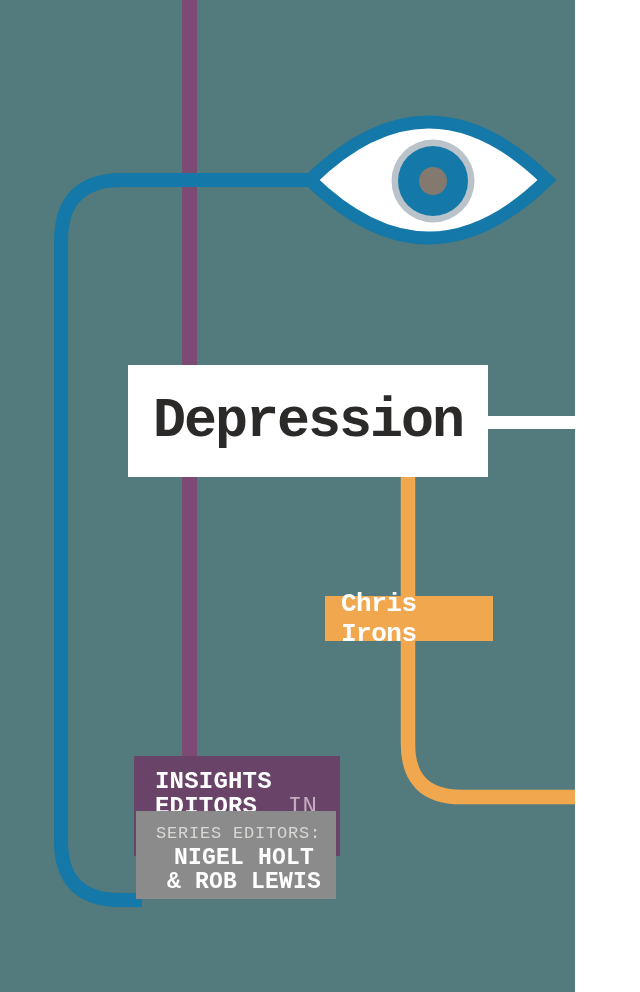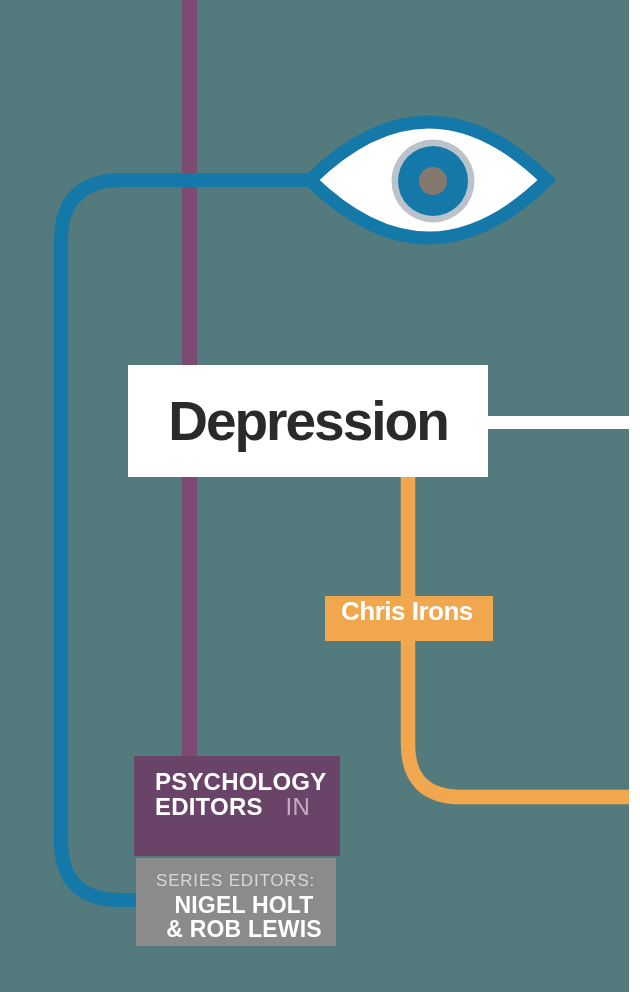--- a/index.html
+++ b/index.html
@@ -4,22 +4,22 @@
 <style>
   :root{
     --background:#537a7c; --blue:#1478a8; --orange:#f1a74e;
     --purple-line:#7c4a72; --purple-box:#6a4368; --gray-box:#8c8b8b;
     --title-text:#2b2a29; --white:#ffffff; --iris-ring:#b9c3c9;
     --pupil:#84796f; --in-light:#c3abc0; --label-light:#d9d8d5;
   }
   html,body{margin:0;padding:0;}
   body{font-family:"Liberation Sans","DejaVu Sans",sans-serif;}
   .cover{
-    position:relative; width:629px; height:992px;
-    background:var(--background); overflow:hidden;
+    position:relative; width:575px; height:992px;
+    background:var(--background); overflow:hidden;font-family:Liberation Mono, monospace;
   }
   .art{position:absolute; left:0; top:0; width:640px; height:992px; z-index:1;}
   .line-purple{fill:var(--purple-line);}
   .line-blue{fill:none; stroke:var(--blue); stroke-width:14;}
   .line-orange{fill:none; stroke:var(--orange); stroke-width:14.5;}
   .line-white{fill:var(--white);}
   .eye-outline{fill:var(--white); stroke:var(--blue); stroke-width:13;}
   .eye-ring{fill:var(--iris-ring);}
   .eye-iris{fill:var(--blue);}
   .eye-pupil{fill:var(--pupil);}
@@ -30,38 +30,38 @@
     background:var(--white);
     display:flex; align-items:center; justify-content:center;
   }
   .title-box h1{
     margin:0; font-size:55px; font-weight:bold; letter-spacing:-2px;
     color:var(--title-text); line-height:1;
   }
   .author-box{
     left:325px; top:596px; width:168px; height:45px;
     background:var(--orange);
-    display:flex; align-items:flex-start; padding-left:16px;
+    display:flex; align-items:center; padding-left:16px;
   }
   .author-box span{
     color:var(--white); font-size:26px; font-weight:bold; letter-spacing:-0.5px;
   }
   .series-box{
     left:134px; top:756px; width:206px; height:100px;
     background:var(--purple-box);
     padding:13px 0 0 21px; color:var(--white);
   }
   .series-box .s-line{
     font-size:24px; font-weight:bold; line-height:25px; letter-spacing:0.2px;
   }
   .series-box .light{
     font-weight:normal; color:var(--in-light);margin-left:16px;
   }
   .editors-box{
-    left:136px; top:858px; width:200px; height:88px;
+    left:136px; top:811px; width:200px; height:88px;
     background:var(--gray-box);
     padding:12px 4px 0 20px; color:var(--white);
   }
   .editors-box .e-label{
     font-size:17px; font-weight:normal; color:var(--label-light);
     letter-spacing:0.8px; line-height:22px; margin-bottom:1px;
   }
   .editors-box .e-name{
     font-size:23px; font-weight:bold; line-height:24px; letter-spacing:0.2px;text-align:center;
   }
@@ -91,21 +91,21 @@
 
   <div class="box title-box">
     <h1>Depression</h1>
   </div>
 
   <div class="box author-box">
     <span>Chris Irons</span>
   </div>
 
   <div class="box series-box">
-    <div class="s-line">PSYCHOLOGY</div>
+    <div class="s-line">INSIGHTS</div>
     <div class="s-line"><span>EDITORS</span> <span class="light">IN</span></div>
   </div>
 
   <div class="box editors-box">
     <div class="e-label">SERIES EDITORS:</div>
     <div class="e-name">NIGEL HOLT</div>
     <div class="e-name">&amp; ROB LEWIS</div>
   </div>
 
 </div>

